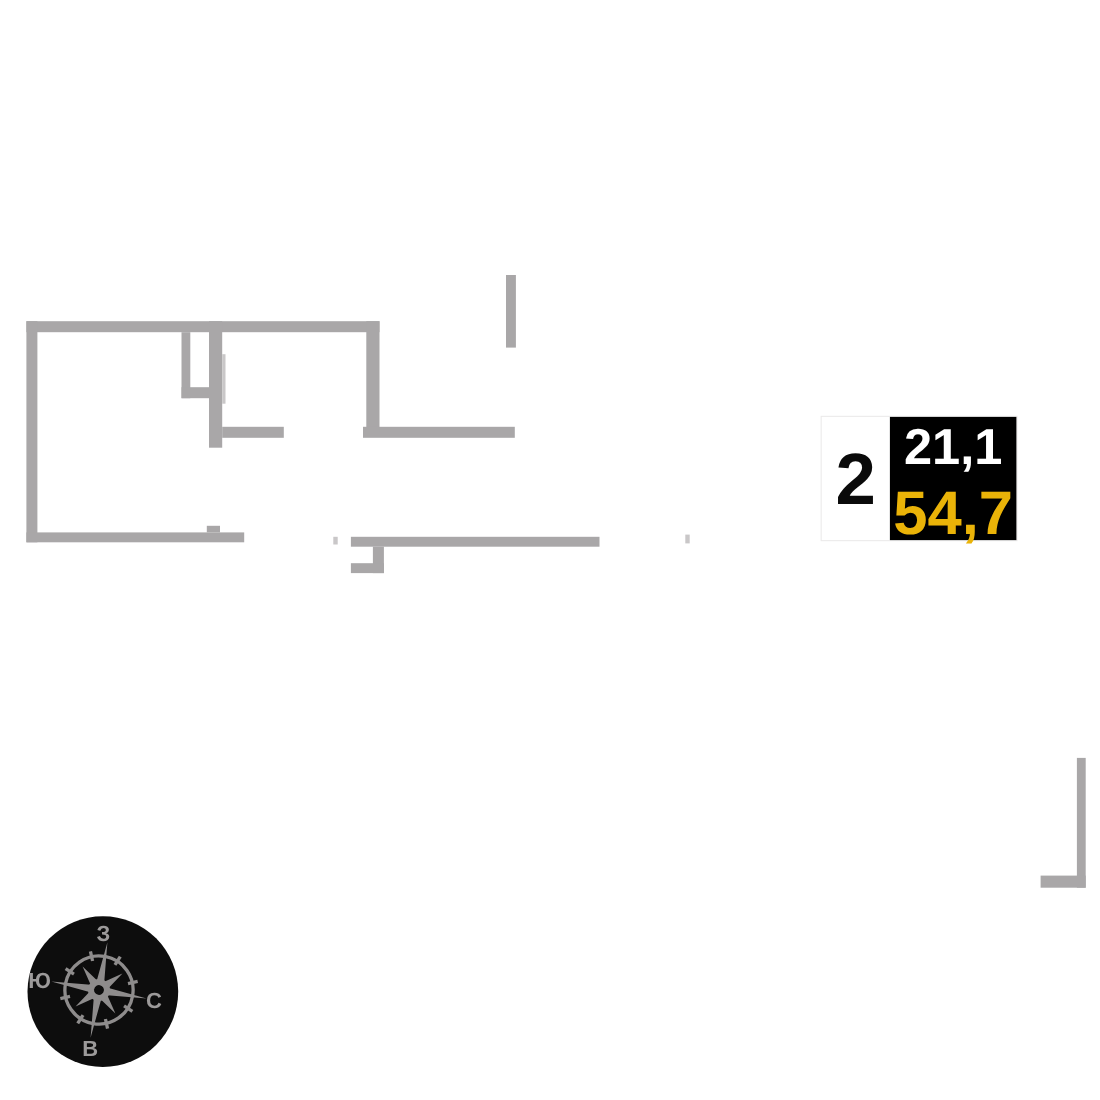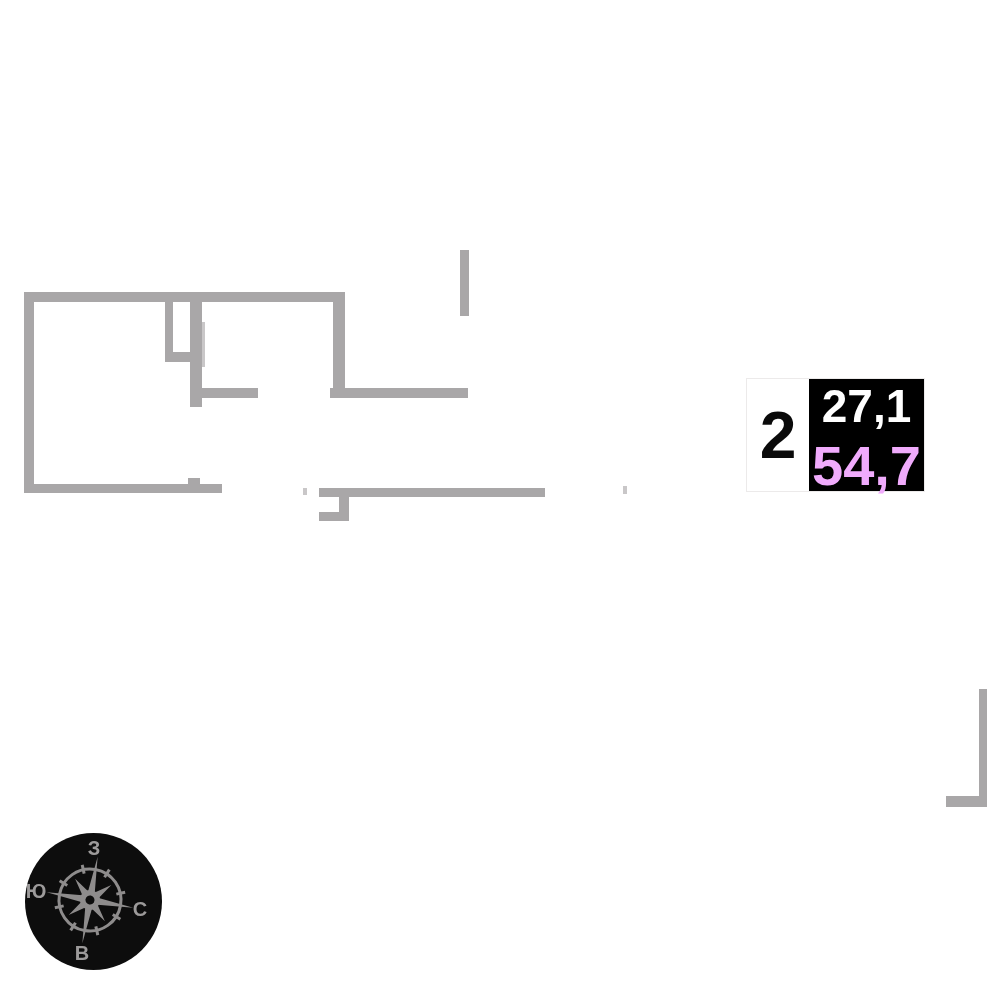--- a/index.html
+++ b/index.html
@@ -10,21 +10,21 @@
   .unit-card{position:absolute;left:746px;top:378px;width:179px;height:114px;
              background:#ffffff;border:1px solid #eceaea;box-sizing:border-box;}
   .rooms{position:absolute;left:0;top:0;width:62px;height:112px;
          font-weight:bold;font-size:66px;line-height:112px;text-align:center;color:#0a0a0a;}
   .area-box{position:absolute;left:62px;top:0;right:0;bottom:0;background:#000000;
             display:flex;flex-direction:column;}
   .area-top{height:54px;display:flex;align-items:center;justify-content:center;
             color:#ffffff;font-weight:bold;font-size:46px;}
   .area-divider{height:2px;background:#ffffff;}
   .area-bottom{flex:1;display:flex;align-items:center;justify-content:center;
-               color:#f0abfc;font-weight:bold;font-size:56px;}
+               color:#eab308;font-weight:bold;font-size:56px;}
   .compass{position:absolute;left:24px;top:832px;}
   .compass text{font-family:"Liberation Sans",sans-serif;font-weight:bold;font-size:20px;
                 fill:#9c9a9a;text-anchor:middle;}
 </style>
 </head>
 <body>
 
 <div class="stage">
 
   <div class="floorplan">
@@ -45,21 +45,21 @@
       <div class="wall" style="left: 319px; top: 512px; width: 30px; height: 9px; background: rgb(169, 167, 168);"></div>
       <div class="wall" style="left: 303px; top: 488px; width: 4px; height: 7px; background: rgb(201, 199, 200);"></div>
       <div class="wall" style="left: 623px; top: 486px; width: 4px; height: 8px; background: rgb(201, 199, 200);"></div>
       <div class="wall" style="left: 979px; top: 689px; width: 8px; height: 118px; background: rgb(169, 167, 168);"></div>
       <div class="wall" style="left: 946px; top: 796px; width: 41px; height: 11px; background: rgb(169, 167, 168);"></div>
     </div>
 
   <div class="unit-card">
     <div class="rooms">2</div>
     <div class="area-box">
-      <div class="area-top">27,1</div>
+      <div class="area-top">21,1</div>
       <div class="area-divider"></div>
       <div class="area-bottom">54,7</div>
     </div>
   </div>
 
   <svg class="compass" width="139" height="139" viewBox="0 0 139 139">
     <circle cx="69.5" cy="69.5" r="68.5" fill="#0d0d0d"></circle>
     <g transform="translate(66,68) rotate(10)">
       <circle r="31" fill="none" stroke="#8e8c8c" stroke-width="3"></circle>
       <g stroke="#8e8c8c" stroke-width="3">

